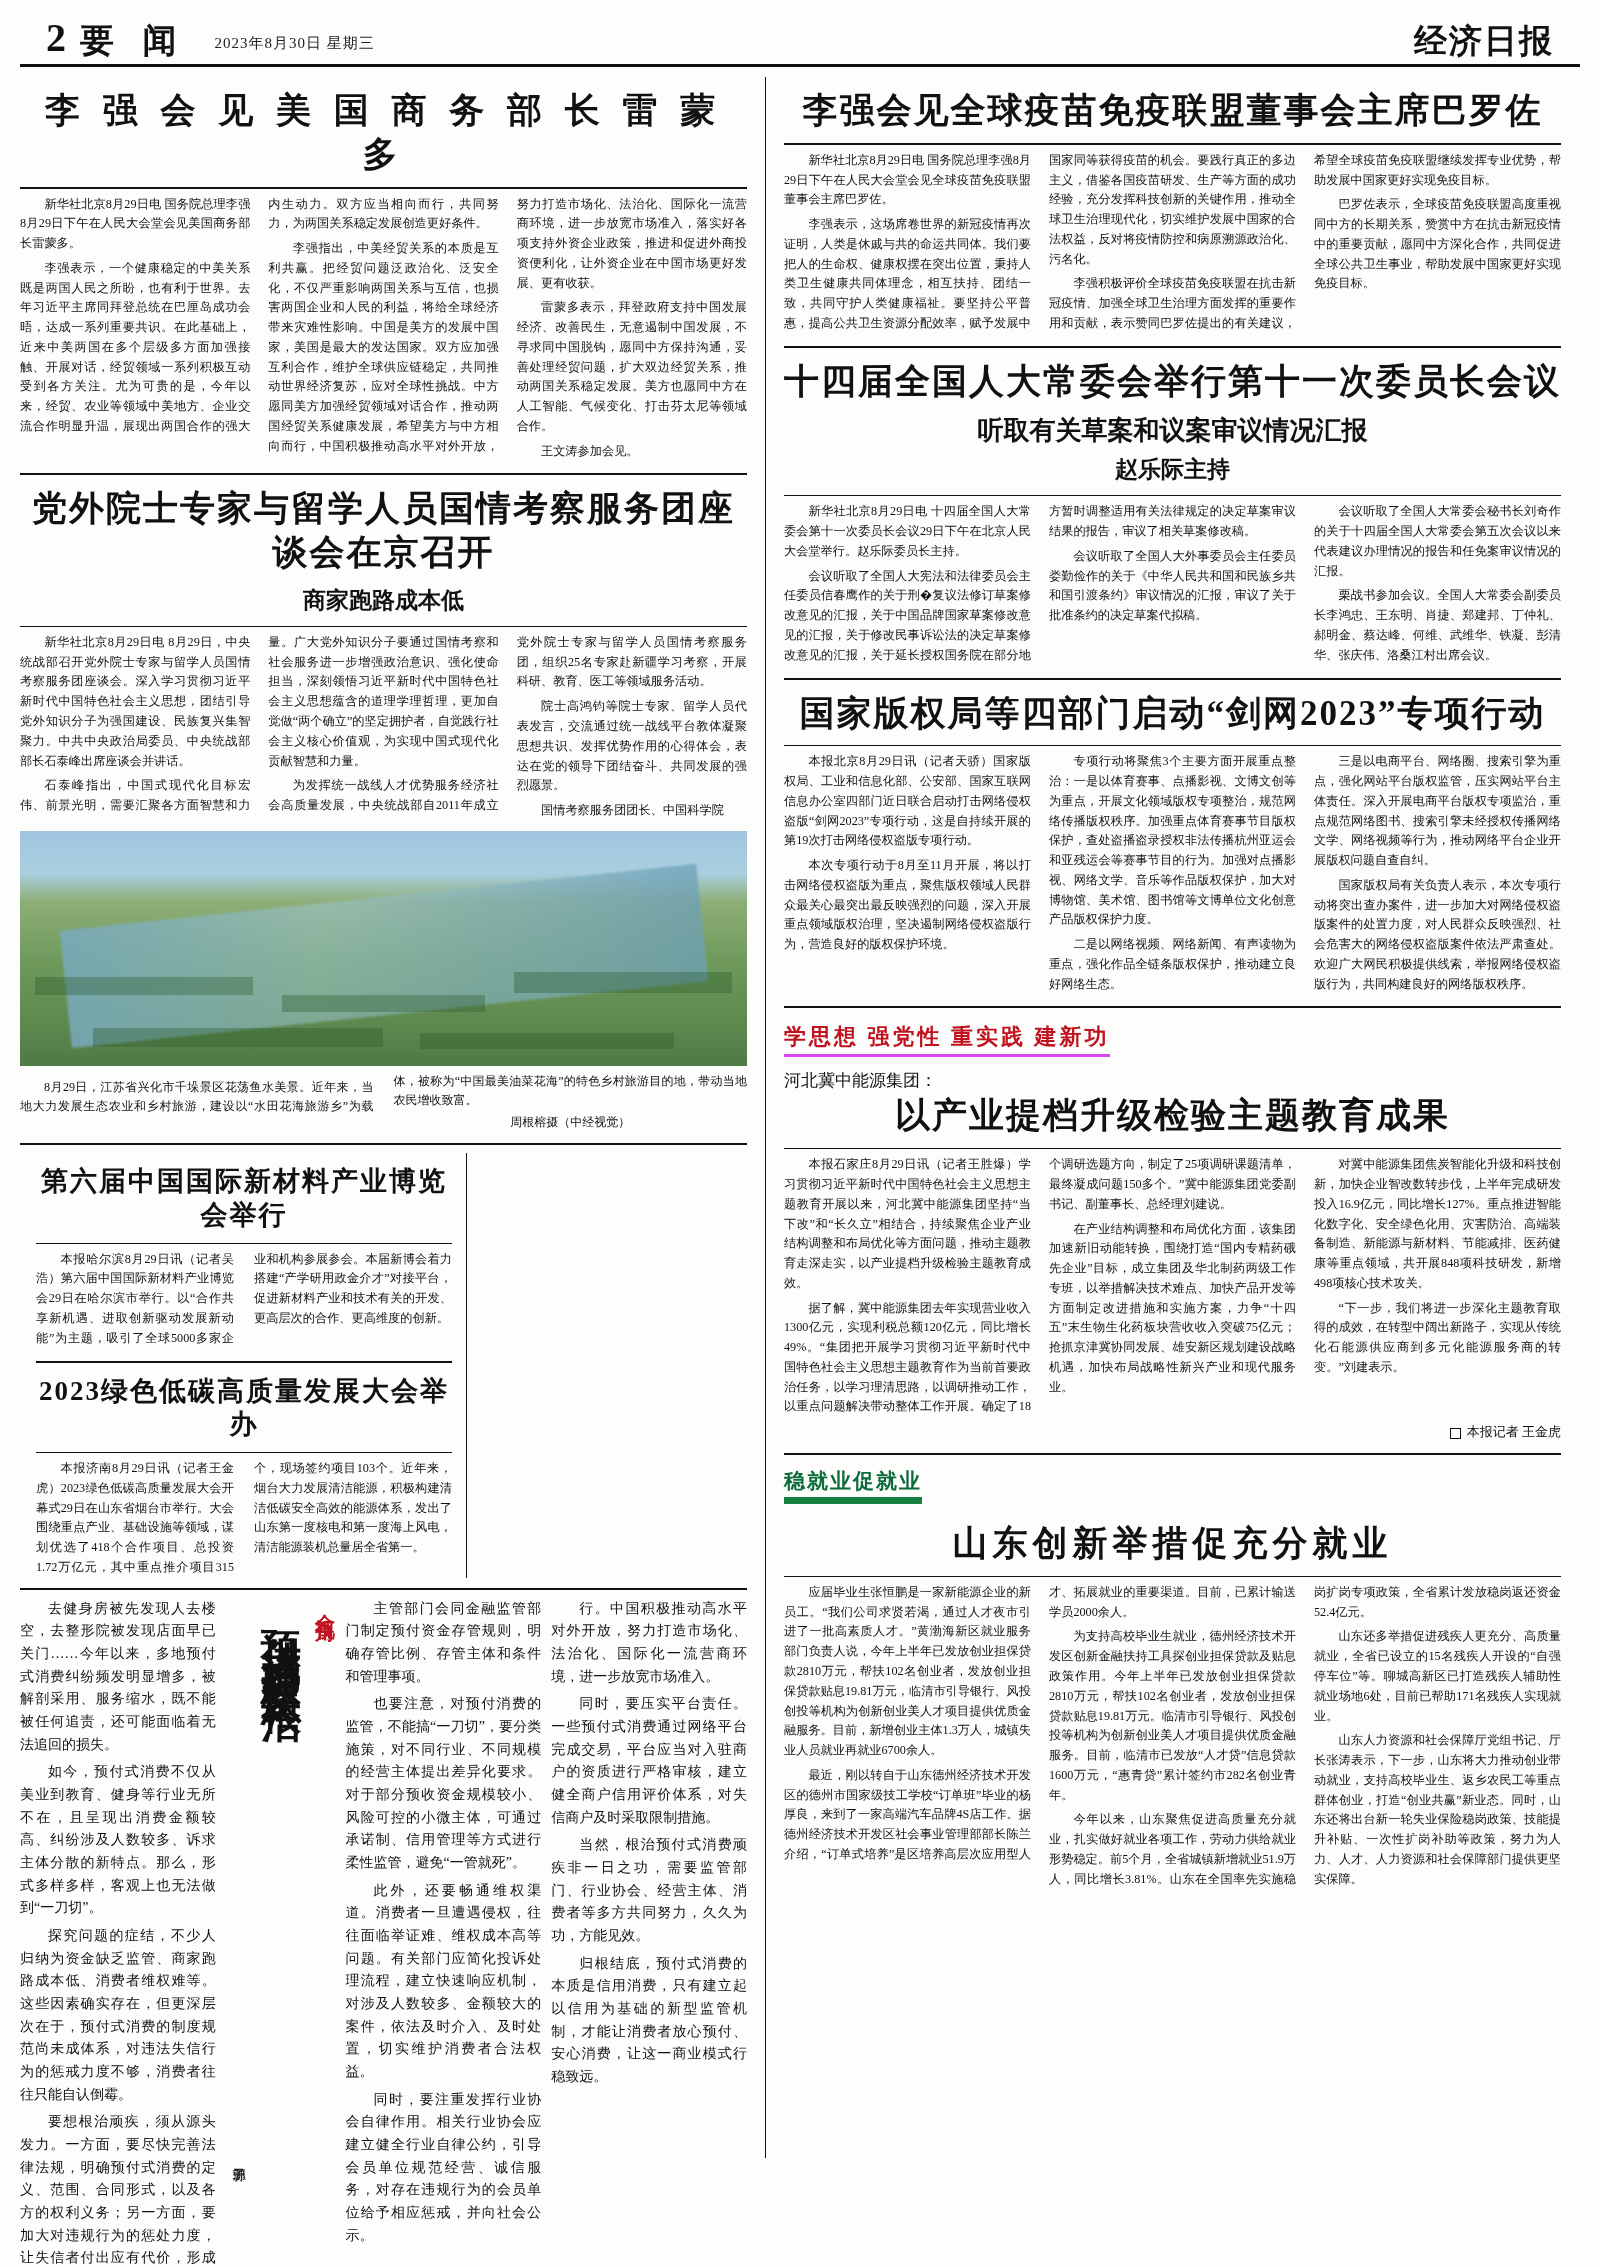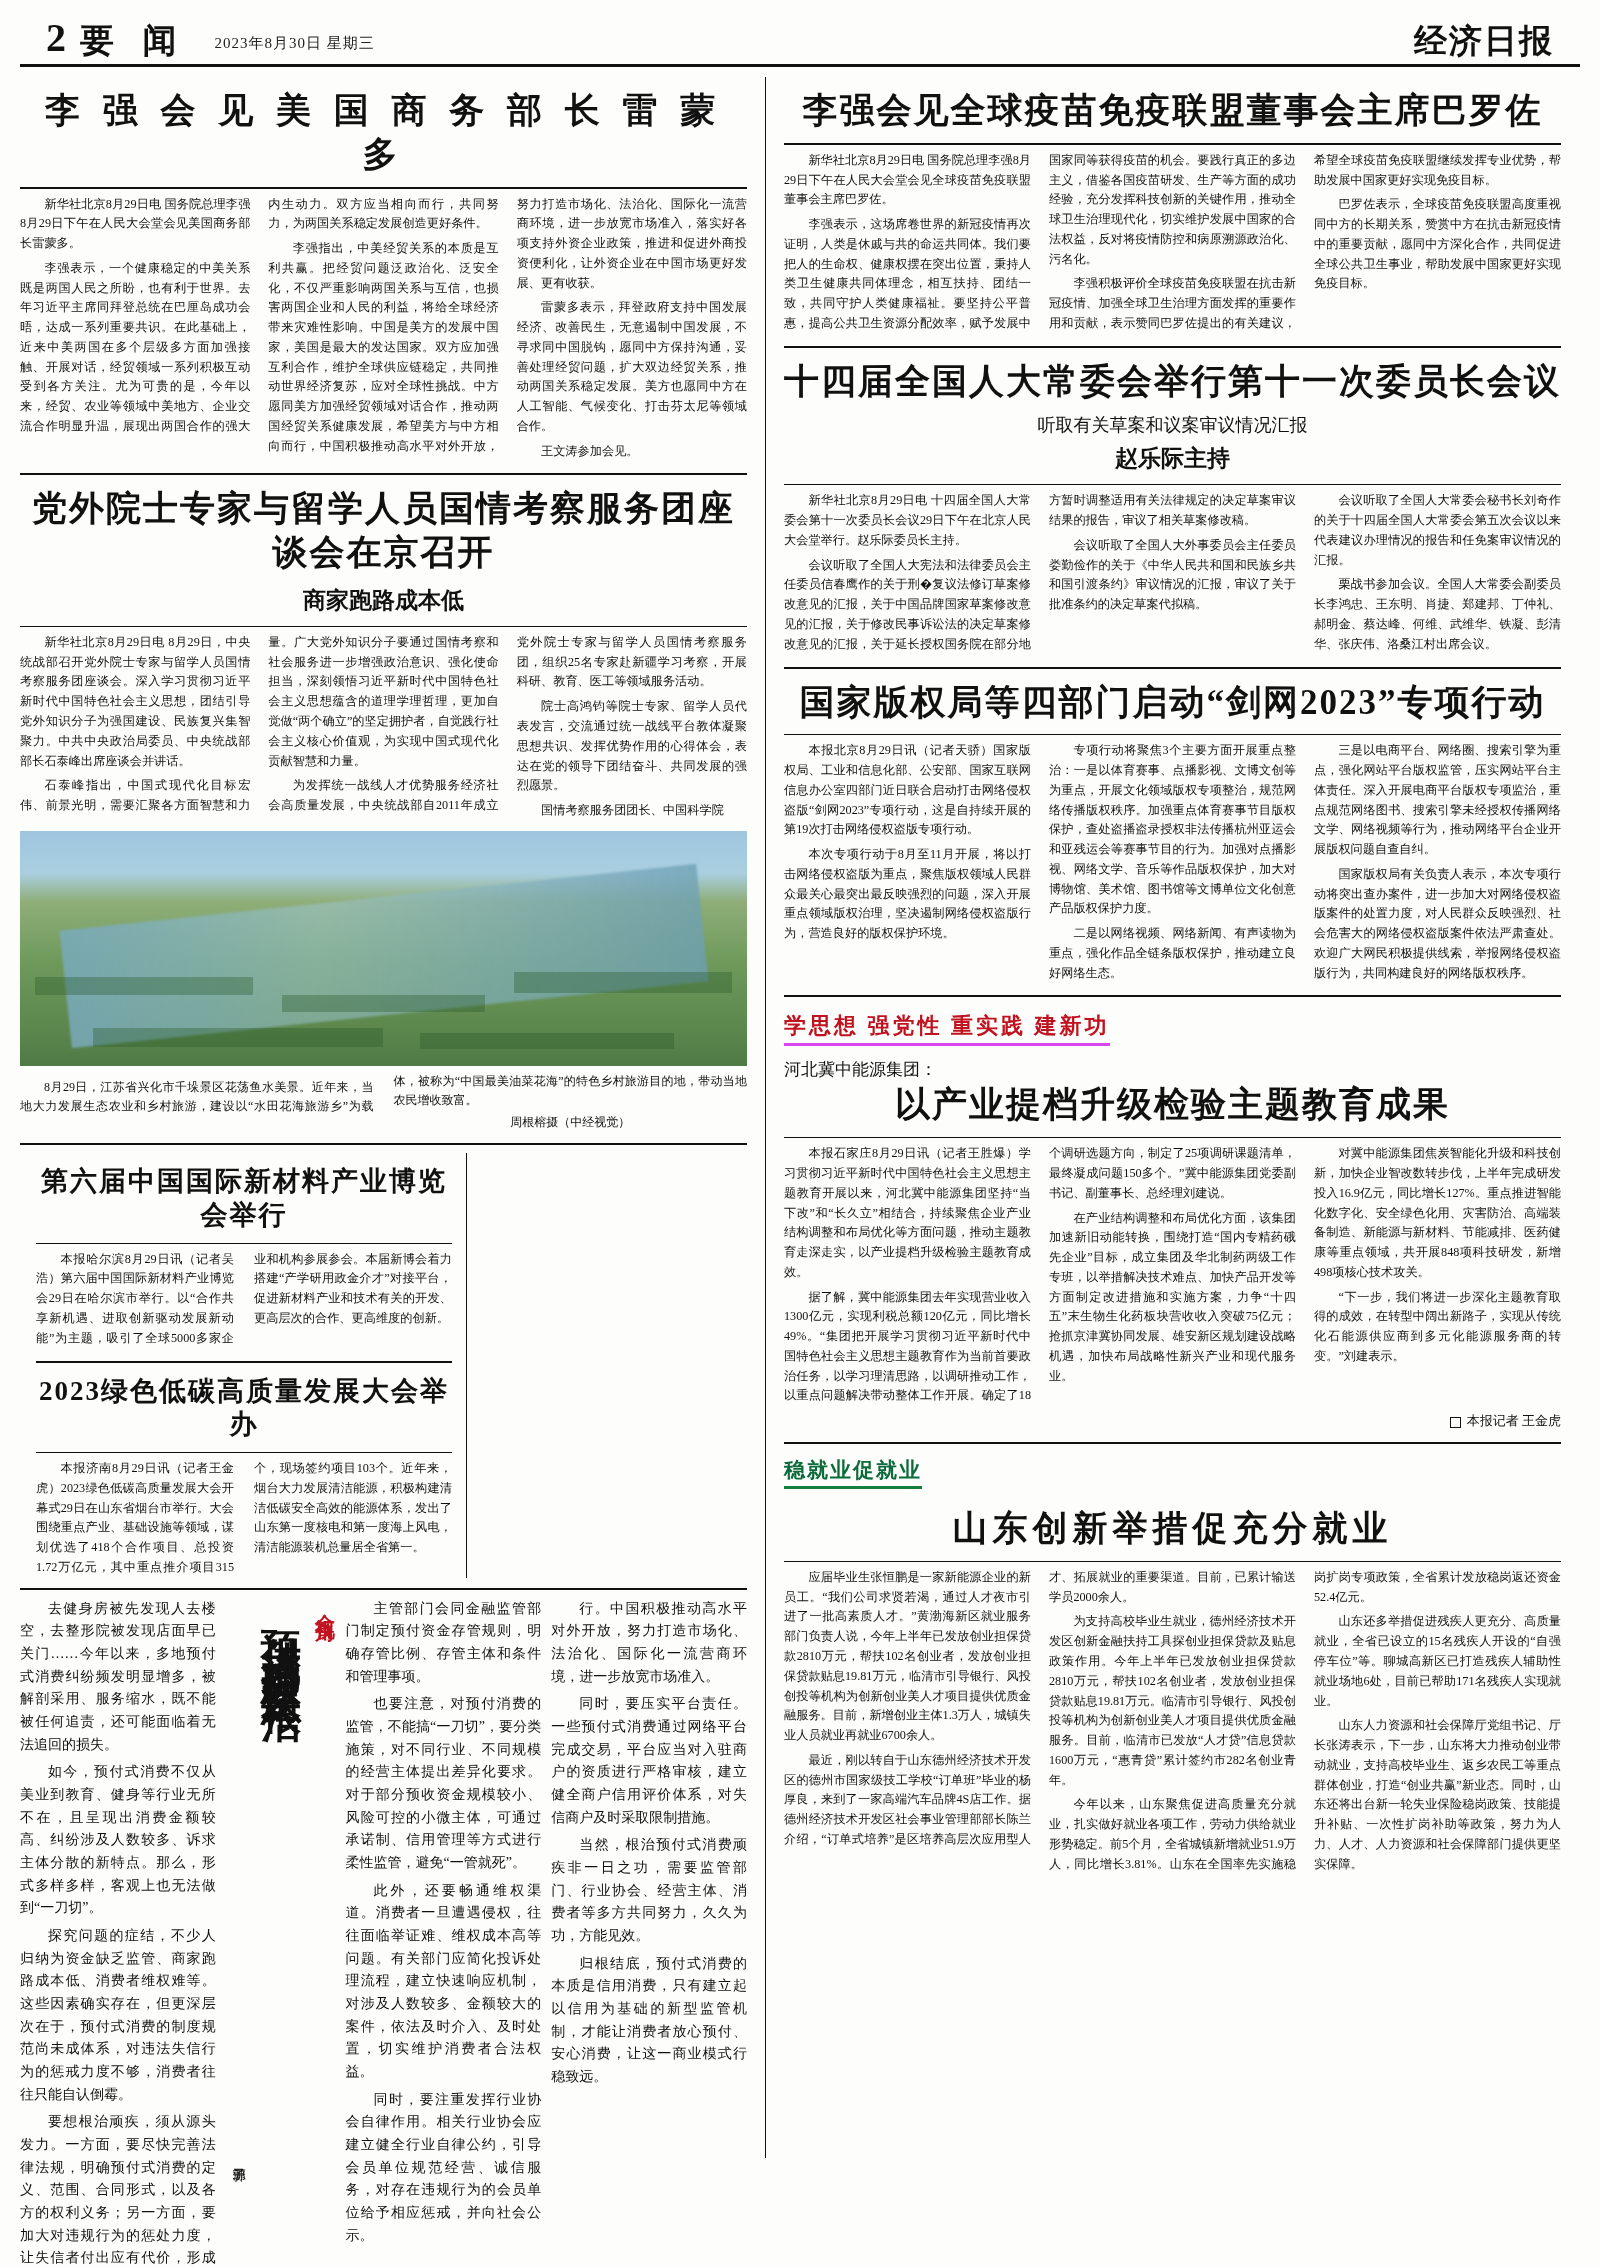--- a/index.html
+++ b/index.html
@@ -53,21 +53,21 @@
   .vrule{width:1px;background:#111;margin:0 0px;}
   .col-right{width:795px;padding-left:18px;box-sizing:border-box;}
   
   h1.headline{
     font-size:35px;font-weight:bold;letter-spacing:7px;
     text-align:center;margin:12px 0 10px 0;line-height:1.25;
   }
   h1.headline.tight{letter-spacing:2px;}
   h1.headline.small{font-size:27px;letter-spacing:2px;}
   h2.subhead{
-    font-size:18px;text-align:center;margin:2px 0 6px 0;font-weight:normal;
+    font-size:26px;text-align:center;margin:2px 0 6px 0;font-weight:bold;
   }
   h2.subhead.bold{font-weight:bold;font-size:23px;}
   .rule{border-top:2px solid #111;margin:10px 0 6px 0;}
   .rule.thin{border-top:1px solid #111;}
   
   .cols2{column-count:2;column-gap:20px;column-rule:0;}
   .cols3{column-count:3;column-gap:18px;}
   p.bt{
     font-size:12.2px;line-height:1.62;text-align:justify;
     margin:0 0 5px 0;text-indent:2em;
@@ -93,21 +93,21 @@
   }
   .credit{font-size:12px;text-align:center;margin-top:4px;}
   
   .redbar{
     display:inline-block;color:#c1121f;font-weight:bold;font-size:22px;
     letter-spacing:3px;border-bottom:3px solid #d946ef;padding-bottom:2px;
     margin:6px 0 8px 0;
   }
   .green-tag{
     display:inline-block;color:#0b6b3a;font-weight:bold;font-size:21px;
-    letter-spacing:2px;border-bottom:3px solid #15803d;padding-bottom:2px;
+    letter-spacing:2px;border-bottom:7px solid #15803d;padding-bottom:2px;
     margin:4px 0 6px 0;
   }
   .org-line{font-size:17px;margin:4px 0 2px 0;font-weight:normal;}
   .byline{font-size:13px;text-align:right;margin-top:6px;}
   .square{display:inline-block;width:9px;height:9px;border:1px solid #111;margin-right:6px;vertical-align:middle;}
   
   .feature{
     display:flex;border-top:2px solid #111;margin-top:10px;padding-top:8px;
     height:560px;
   }

